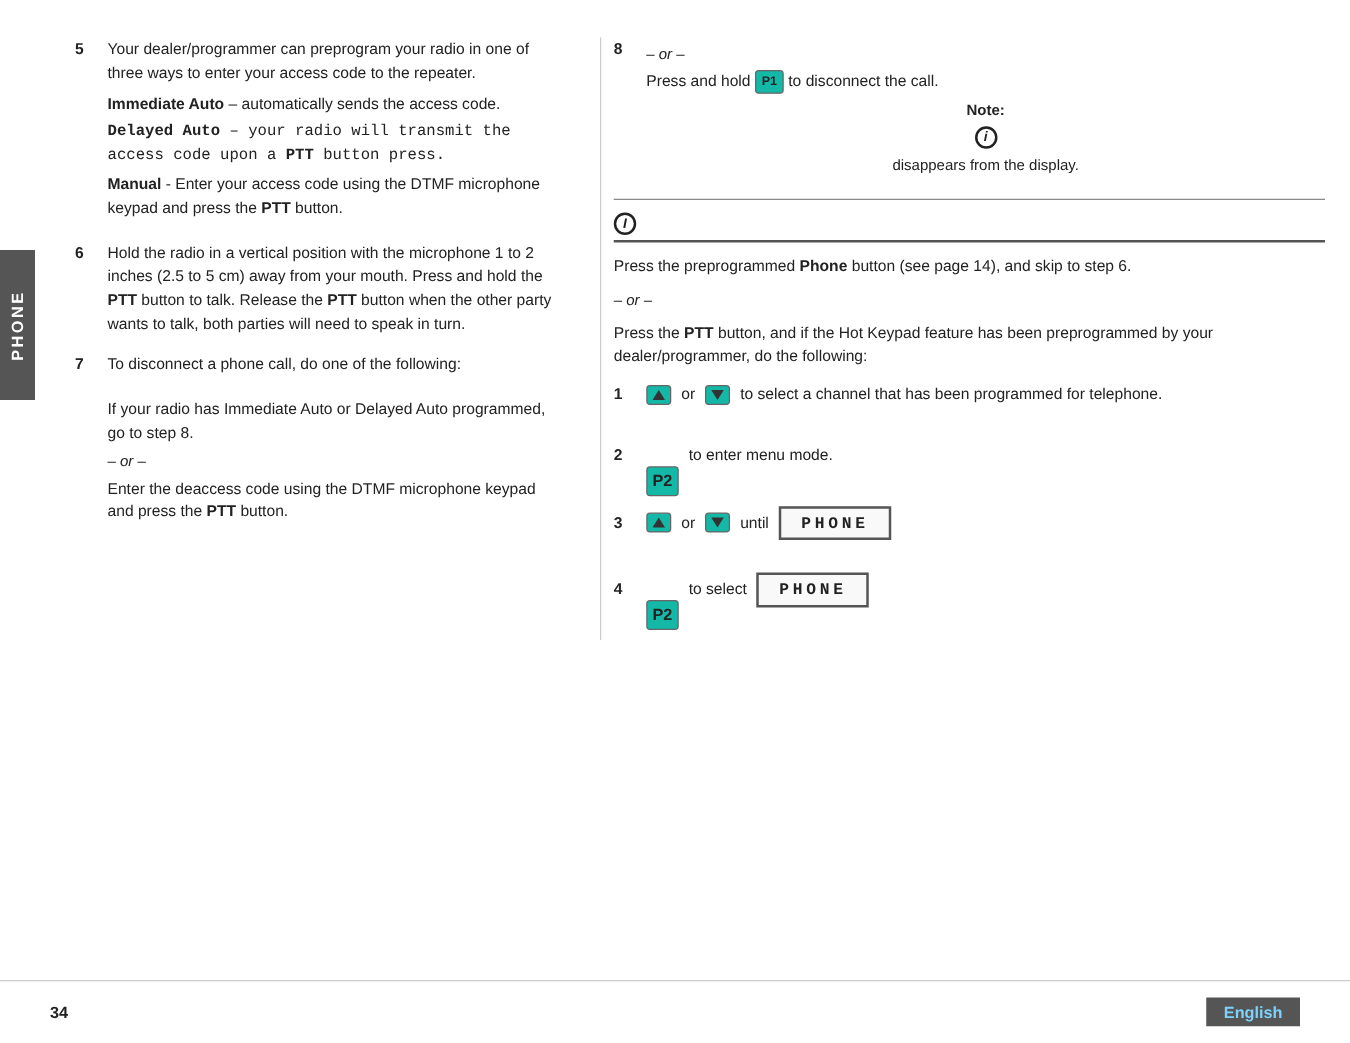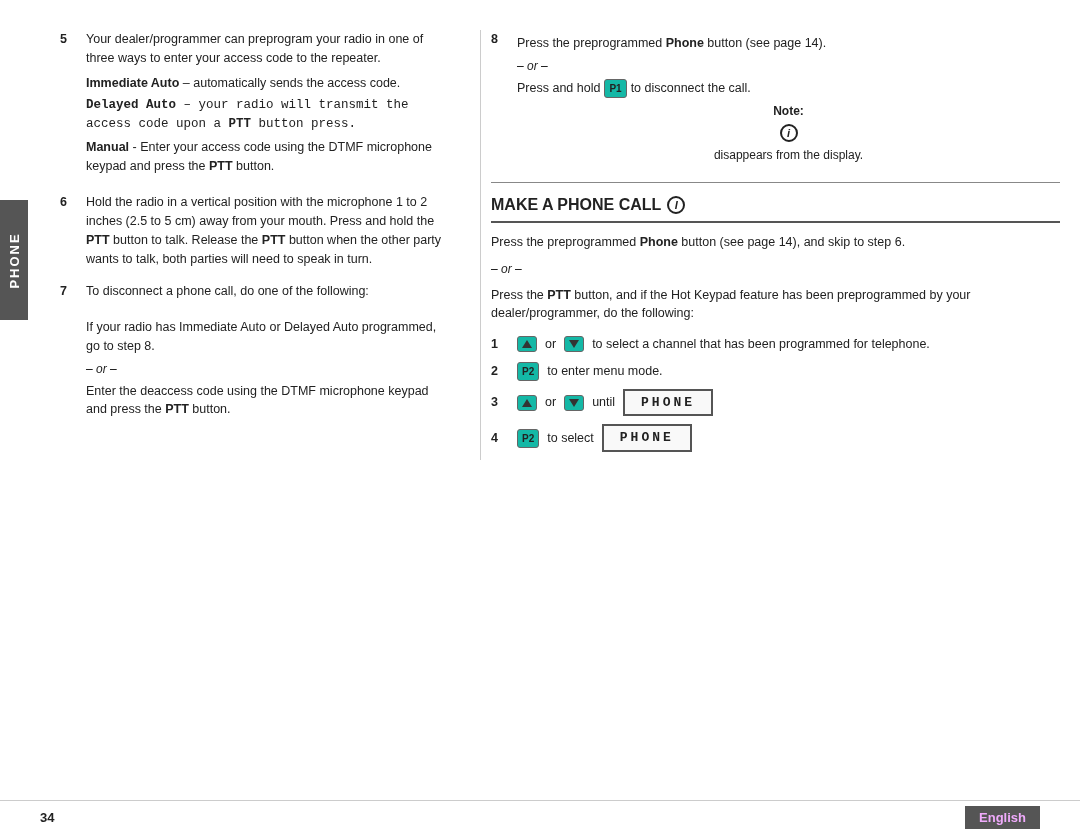--- a/index.html
+++ b/index.html
@@ -125,21 +125,21 @@
       border-radius: 3px;
       padding: 1px 4px;
       font-size: 10px;
       background: #14b8a6;
       font-weight: bold;
       min-width: 20px;
       min-height: 16px;
     }
 
     .btn-p1 { font-size: 10px; }
-    .btn-p2 { font-size: 10px; }
+    .btn-p2 { font-size: 13px; margin-top: 40px; }
 
     .triangle-up {
       width: 0;
       height: 0;
       border-left: 5px solid transparent;
       border-right: 5px solid transparent;
       border-bottom: 8px solid #333;
       display: inline-block;
     }
     .triangle-down {
@@ -191,35 +191,35 @@
       flex-direction: column;
     }
     .note-label { font-weight: bold; }
 
     
     .bottom-bar {
       position: absolute;
       bottom: 0;
       left: 0;
       right: 0;
-      height: 34px;
+      height: 50px;
       display: flex;
       align-items: center;
       padding: 0 40px;
       border-top: 1px solid #ccc;
     }
 
     .page-number {
       font-weight: bold;
       font-size: 13px;
     }
 
     .english-tab {
       background: #555;
-      color: #f0abfc;
+      color: #7dd3fc;
       padding: 4px 14px;
       font-size: 13px;
       font-weight: bold;
     }
 
     
     .divider {
       border: none;
       border-top: 1px solid #888;
       margin: 10px 0;
@@ -282,41 +282,37 @@
       </div>
     </div>
 
   </div>
 
   <div class="right-column">
 
     <div class="step-item">
       <span class="step-number">8</span>
       <div class="step-content">
-        <div style="margin-top:4px;">
-          Press the preprogrammed <b>Phone</b> button (see page 14).
-        </div>
         <div class="italic-line">– or –</div>
         <div style="display:flex; align-items:flex-end; gap:4px; margin-bottom:4px;">
           <span>Press and hold</span>
           <span class="btn-inline btn-p1">P1</span>
           <span>to disconnect the call.</span>
         </div>
         <div class="note-line">
           <span class="note-label">Note:</span>
           <span class="info-circle">i</span>
           <span>disappears from the display.</span>
         </div>
       </div>
     </div>
 
     <hr class="divider">
 
     <div class="section-heading">
-      <span>MAKE A PHONE CALL</span>
       <span class="info-circle">i</span>
     </div>
 
     <p style="margin-bottom:8px;">
       Press the preprogrammed <b>Phone</b> button (see page 14), and skip to step 6.
     </p>
 
     <div class="italic-line">– or –</div>
 
     <p style="margin-bottom:12px; margin-top:8px;">

